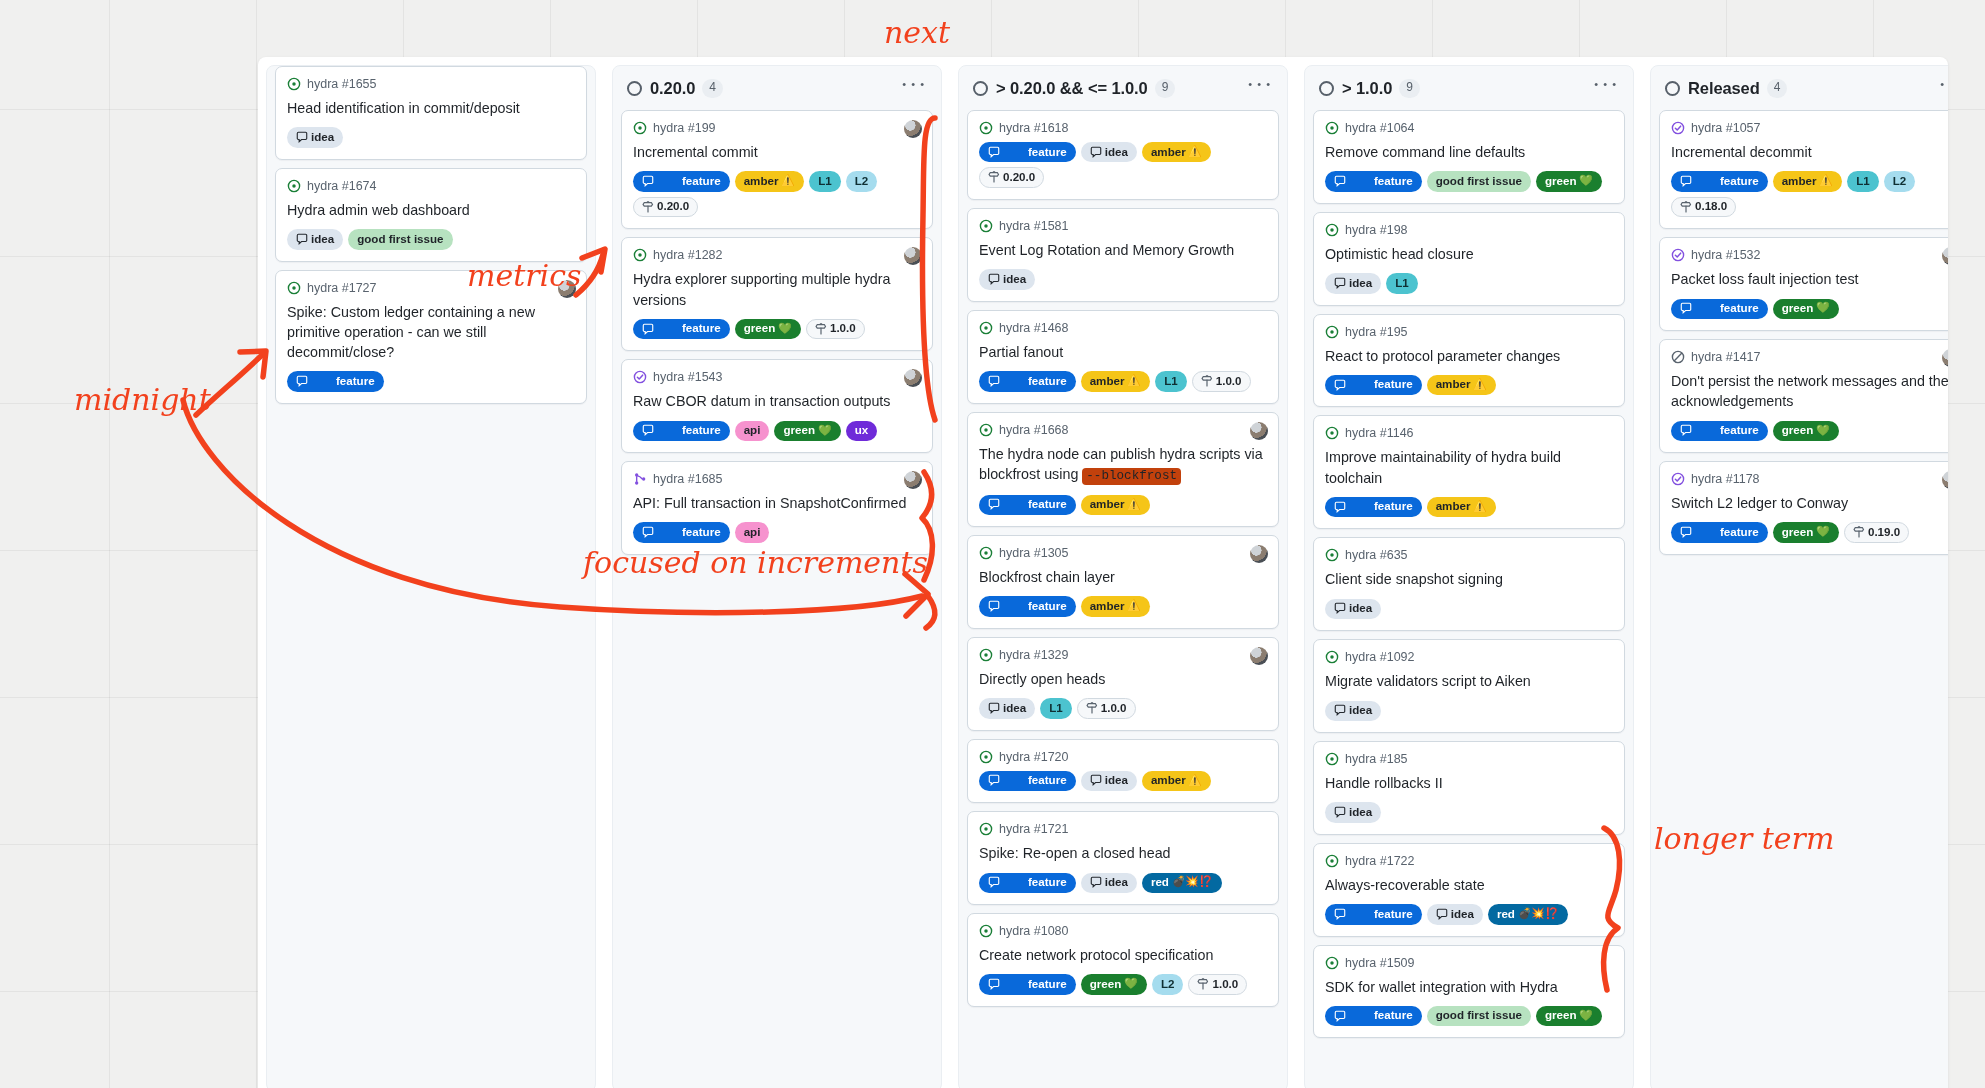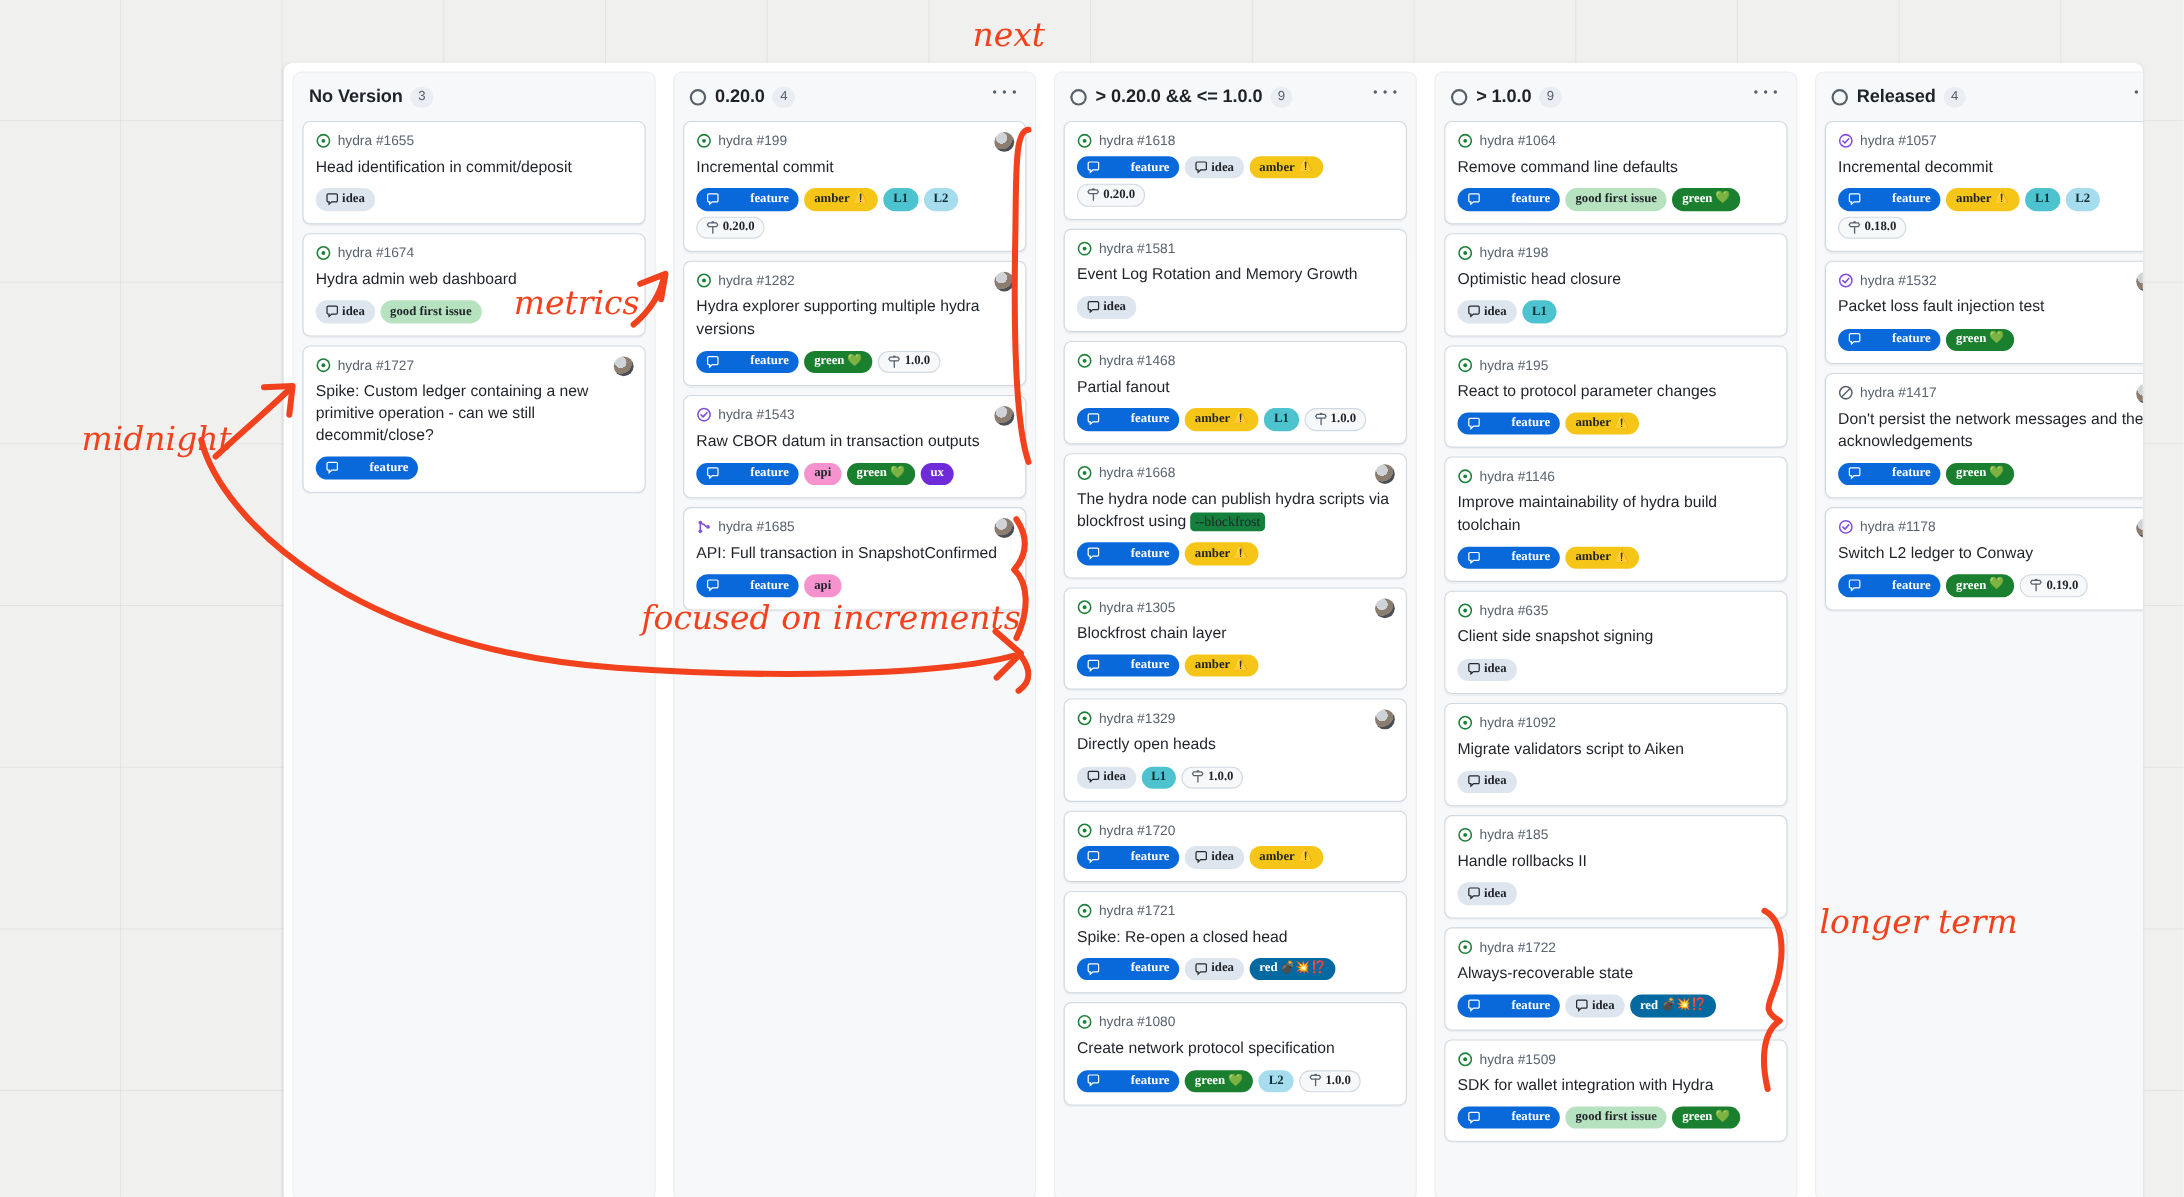--- a/index.html
+++ b/index.html
@@ -111,38 +111,37 @@
     font-size: 12.5px;
     color: #59636e;
   }
   .card-title {
     font-size: 14.3px;
     color: #1f2328;
     line-height: 1.42;
     margin-bottom: 9px;
   }
   .card-title code {
-    font-family: Liberation Serif, serif;
+    font-family: Liberation Mono, monospace;
     font-size: 12.6px;
-    background: #15803d;
+    background: #c2410c;
     border-radius: 4px;
     padding: 1px 4px 2px;
   }
   .avatar {
     position: absolute;
     top: 9px; right: 10px;
     width: 18px; height: 18px;
     border-radius: 50%;
     overflow: hidden;
     background: #8b949e;
   }
   .labels {
     display: flex; flex-wrap: wrap; gap: 5px;
     align-items: flex-end;
-    font-family: Liberation Serif, serif;
   }
   .label {
     display: inline-flex; align-items: center; gap: 3px;
     font-size: 11.6px;
     font-weight: bold;
     border-radius: 11px;
     padding: 2.5px 9px 3.5px;
     line-height: 1.25;
     white-space: nowrap;
   }
@@ -215,24 +214,20 @@
 </svg>
 
 <div class="hand" id="ann-next">next</div>
 <div class="hand" id="ann-metrics">metrics</div>
 <div class="hand" id="ann-midnight">midnight</div>
 <div class="hand" id="ann-focused">focused on increments</div>
 <div class="hand" id="ann-longerterm">longer term</div>
 
 <div id="board">
     <div class="column">
-      <div class="col-header">
-        <span class="col-title">No Version</span>
-        <span class="col-count">3</span>
-      </div>
       <div class="col-cards">
         <div class="card">
           <div class="card-meta">
             <svg viewBox="0 0 16 16" class="ico">
               <circle cx="8" cy="8" r="6.4" fill="none" stroke="#1a7f37" stroke-width="1.6"></circle>
               <circle cx="8" cy="8" r="2" fill="#1a7f37"></circle>
             </svg>
             <span class="card-ref">hydra #1655</span>
           </div>
           <div class="card-title">Head identification in commit/deposit</div>

